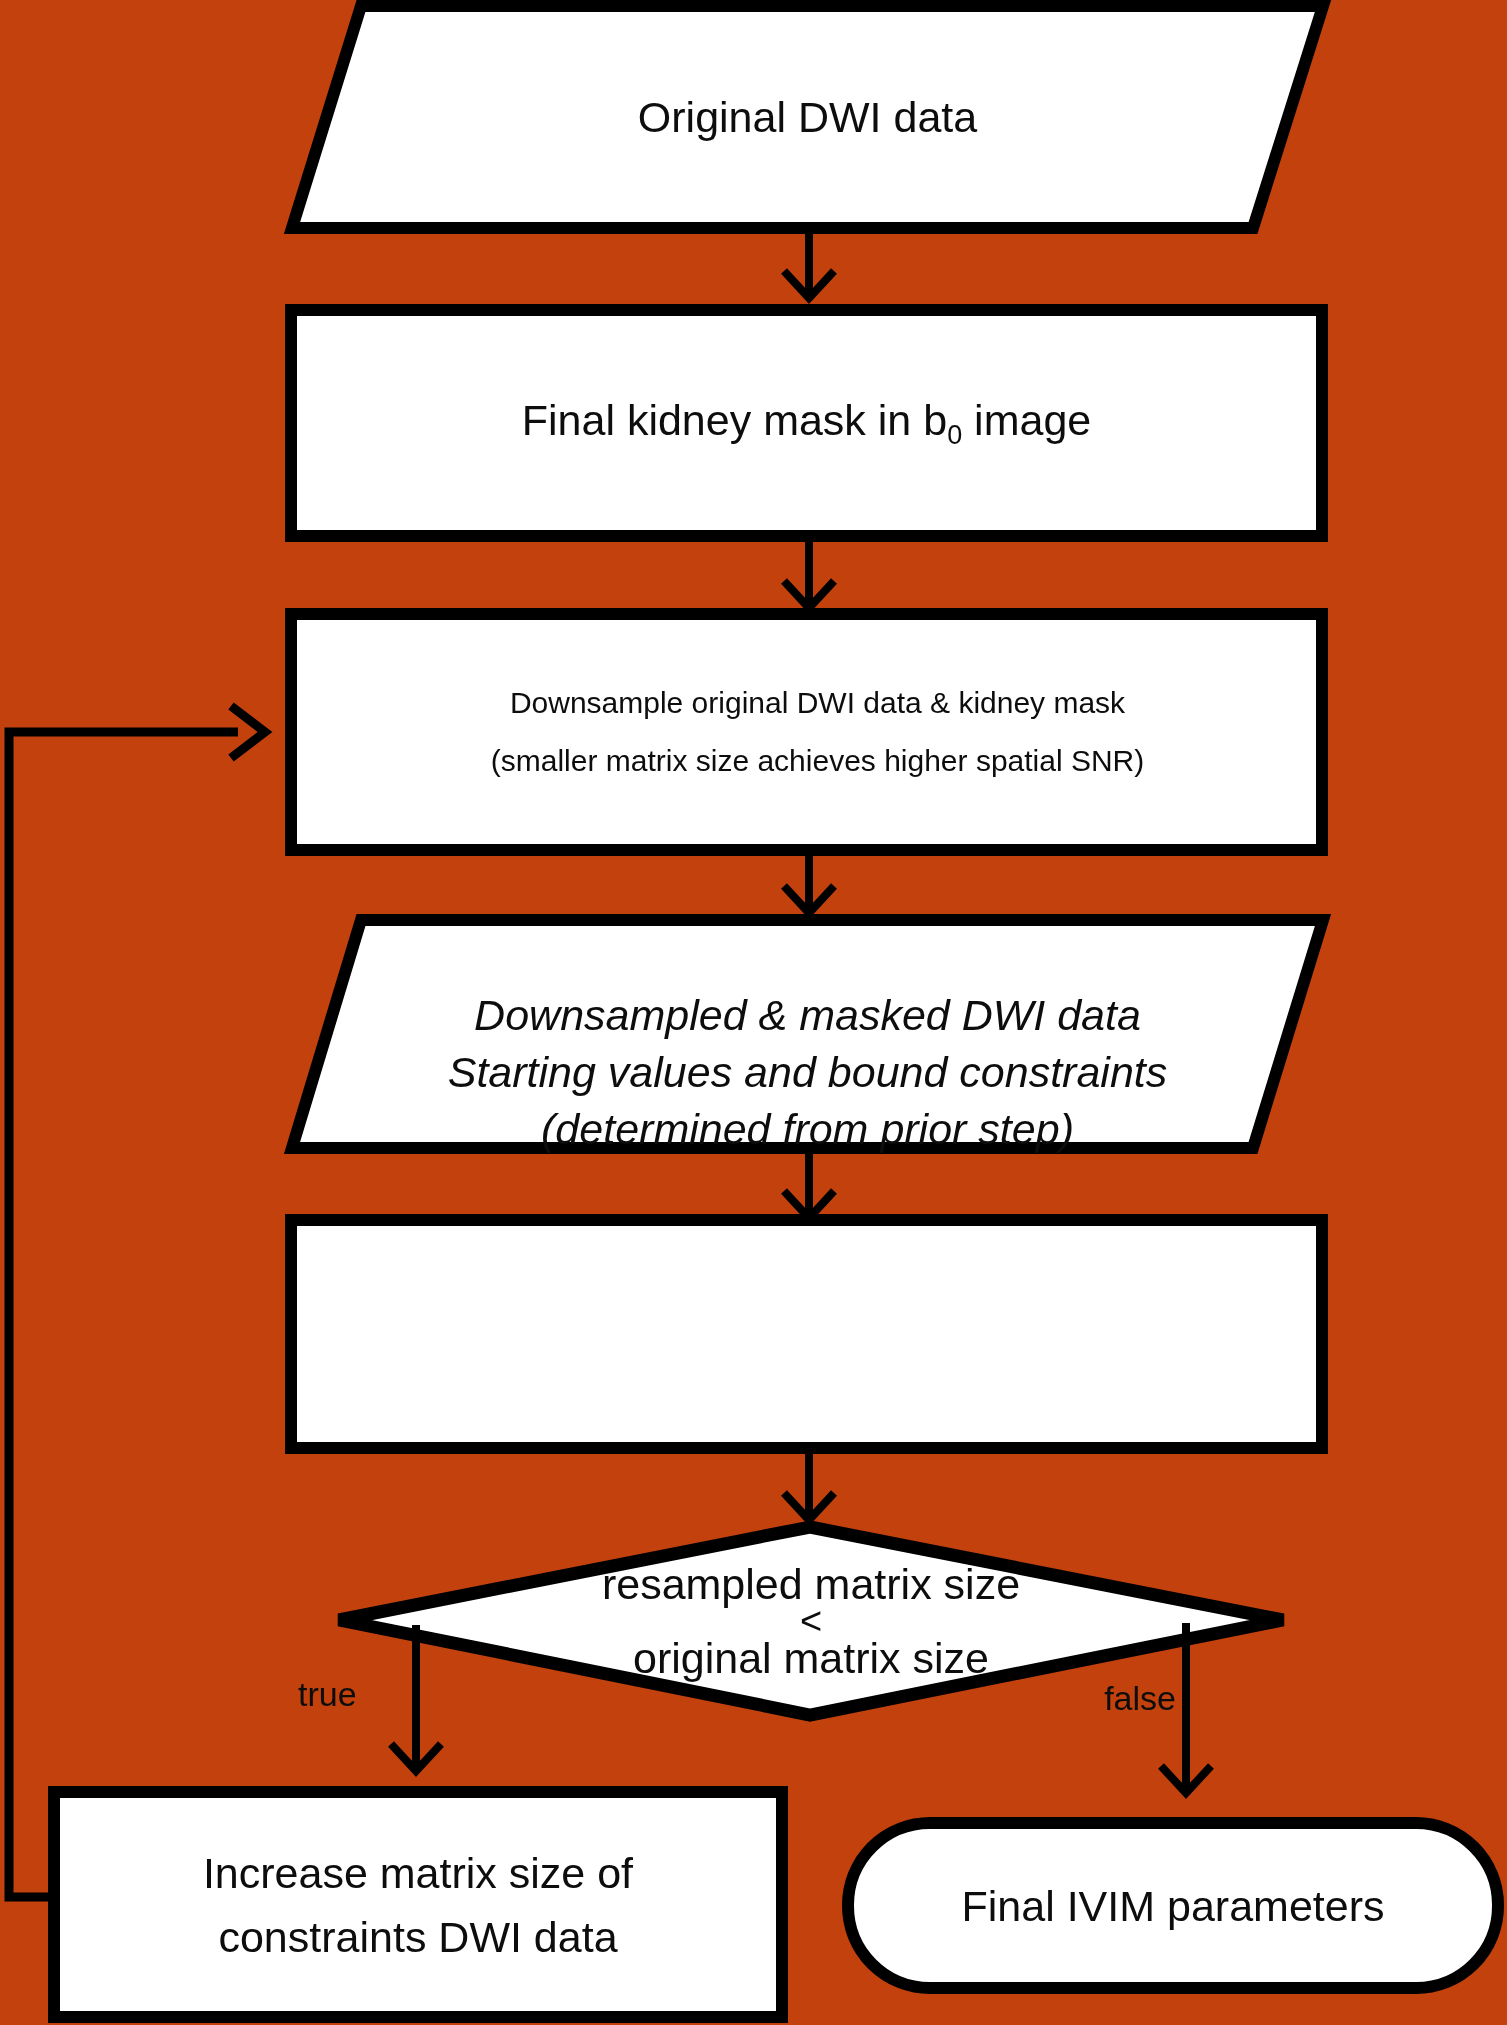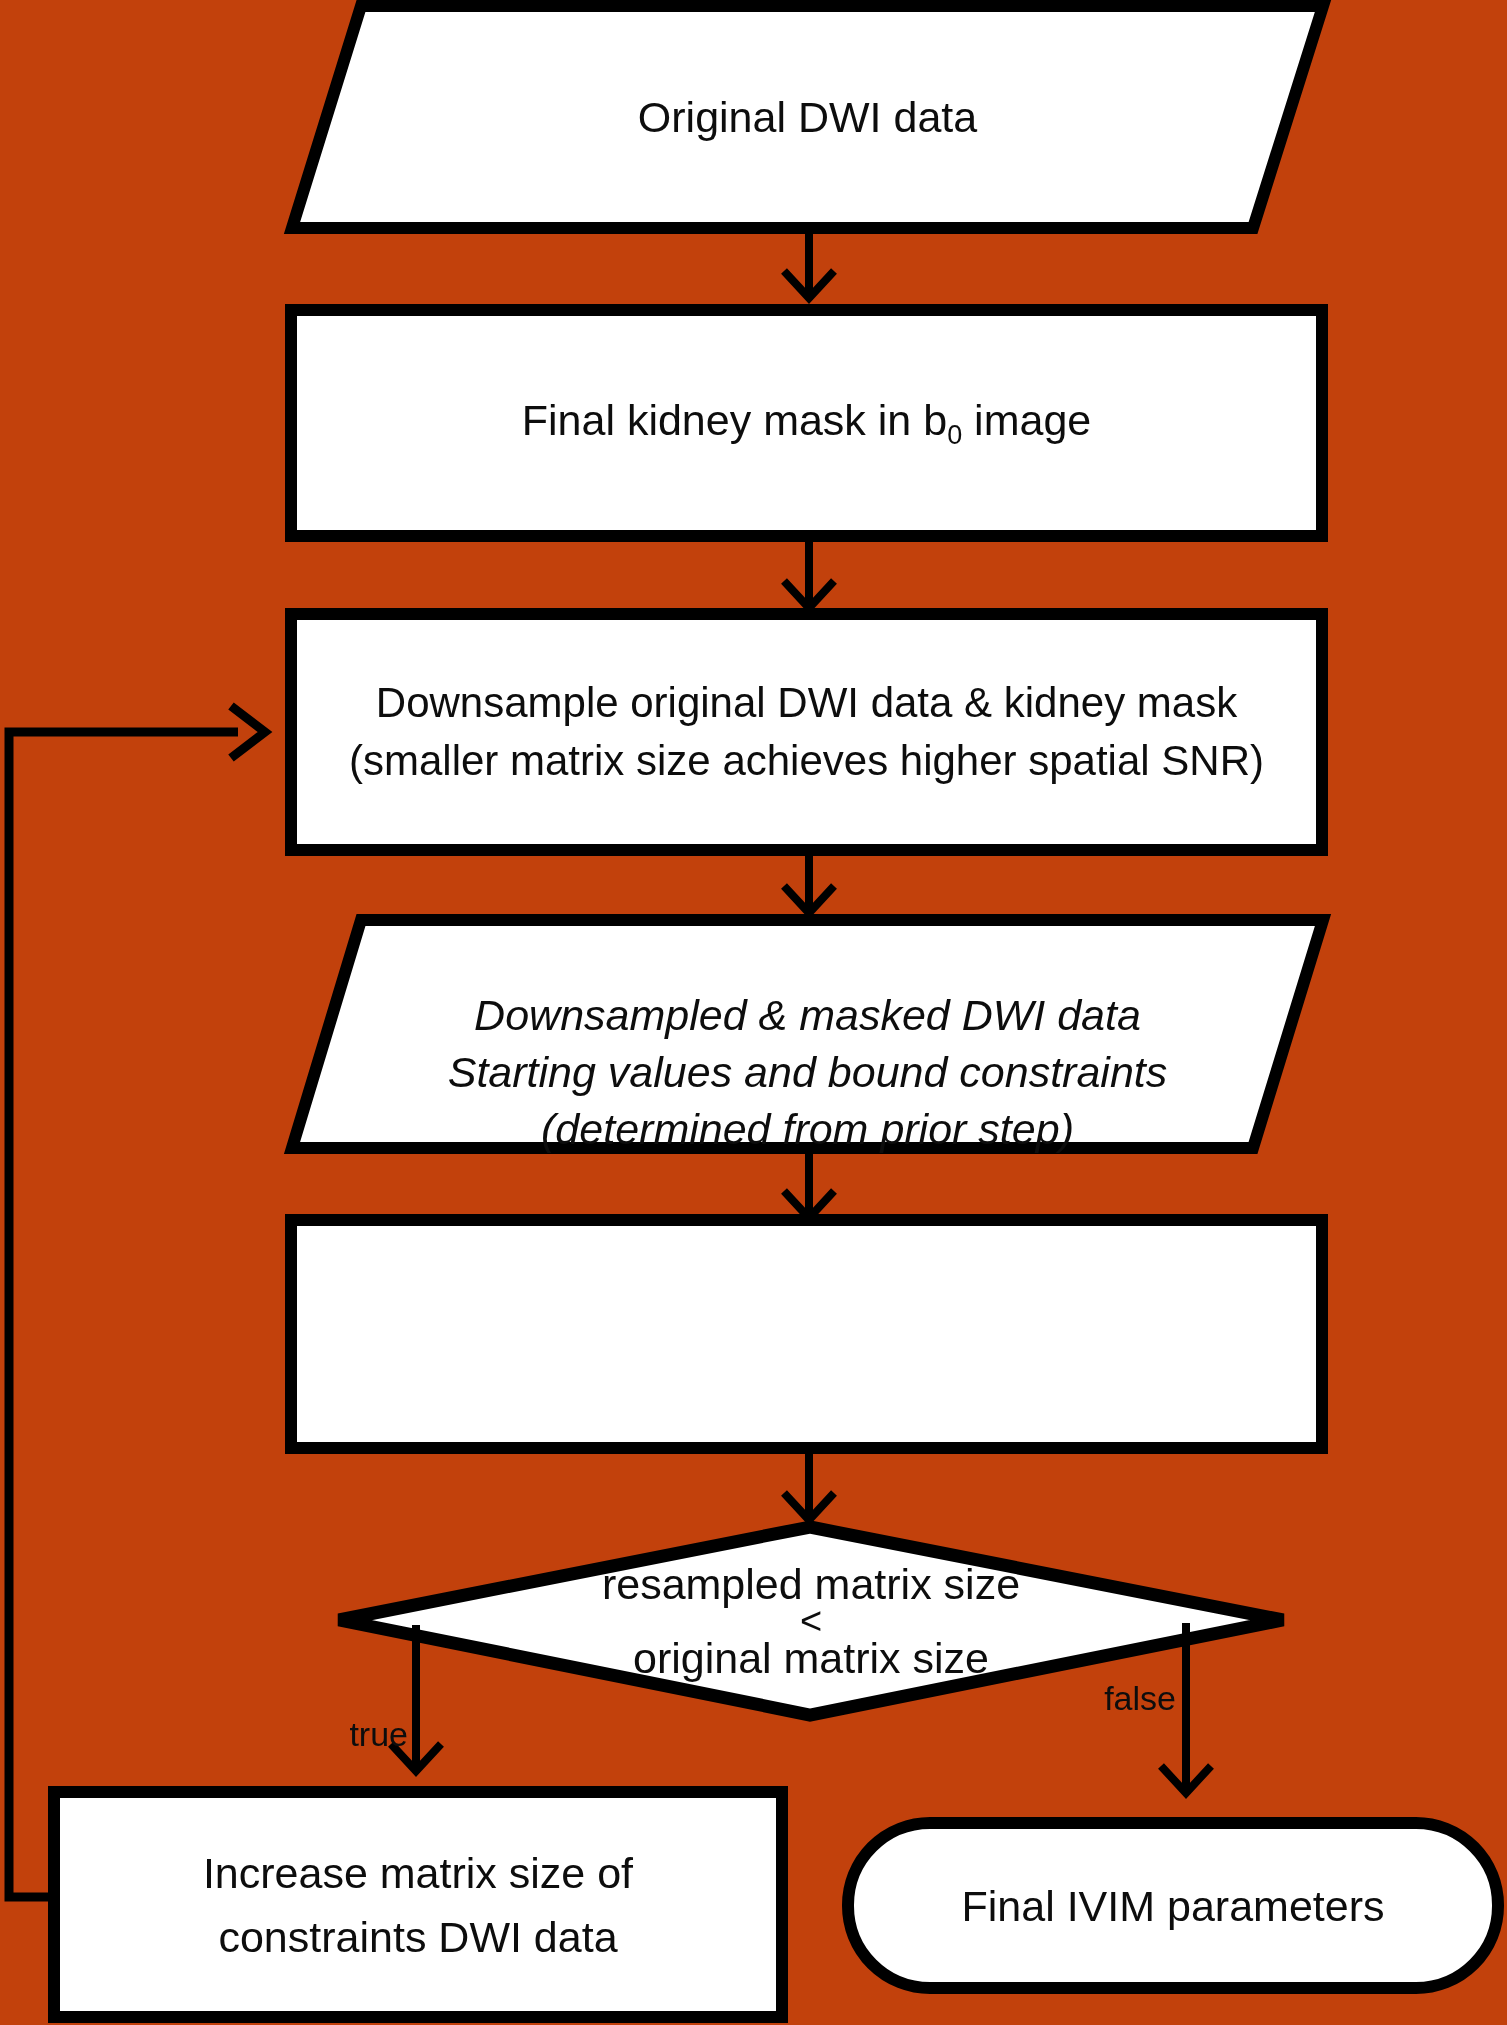--- a/index.html
+++ b/index.html
@@ -124,39 +124,39 @@
   </svg>
 
   <div class="node-text" style="left:292px; top:6px; width:1031px; height:222px;">
     <span class="line">Original DWI data</span>
   </div>
 
   <div class="node-text" style="left:291px; top:310px; width:1031px; height:226px;">
     <span class="line"><span>Final kidney mask in b</span><span class="sub">0</span><span> image</span></span>
   </div>
 
-  <div class="node-text" style="left:291px; top:614px; width:1031px; height:236px; font-size:42px;">
+  <div class="node-text" style="left:302px; top:614px; width:1031px; height:236px; font-size:30px;">
     <span class="line">Downsample original DWI data &amp; kidney mask</span>
     <span class="line">(smaller matrix size achieves higher spatial SNR)</span>
   </div>
 
   <div class="node-text tight" style="left:292px; top:958px; width:1031px; height:228px;font-style:italic;">
     <span class="line">Downsampled &amp; masked DWI data</span>
     <span class="line">Starting values and bound constraints</span>
     <span class="line">(determined from prior step)</span>
   </div>
 
 
   <div class="node-text decision-text" style="left:339px; top:1527px; width:944px; height:188px;">
     <span class="line">resampled matrix size</span>
     <span class="line op-line">&lt;</span>
     <span class="line">original matrix size</span>
   </div>
 
-  <div class="branch-label" style="left:298px; top:1716px; width:110px; text-align:right;">true</div>
+  <div class="branch-label" style="left:298px; top:1676px; width:110px; ">true</div>
 
   <div class="branch-label" style="left:1066px; top:1680px; width:110px; text-align:right;">false</div>
 
   <div class="node-text wide" style="left:54px; top:1792px; width:728px; height:225px;">
     <span class="line">Increase matrix size of</span>
     <span class="line">constraints DWI data</span>
   </div>
 
   <div class="node-text" style="left:848px; top:1823px; width:650px; height:165px;justify-content:center;">
     <span class="line">Final IVIM parameters</span>

